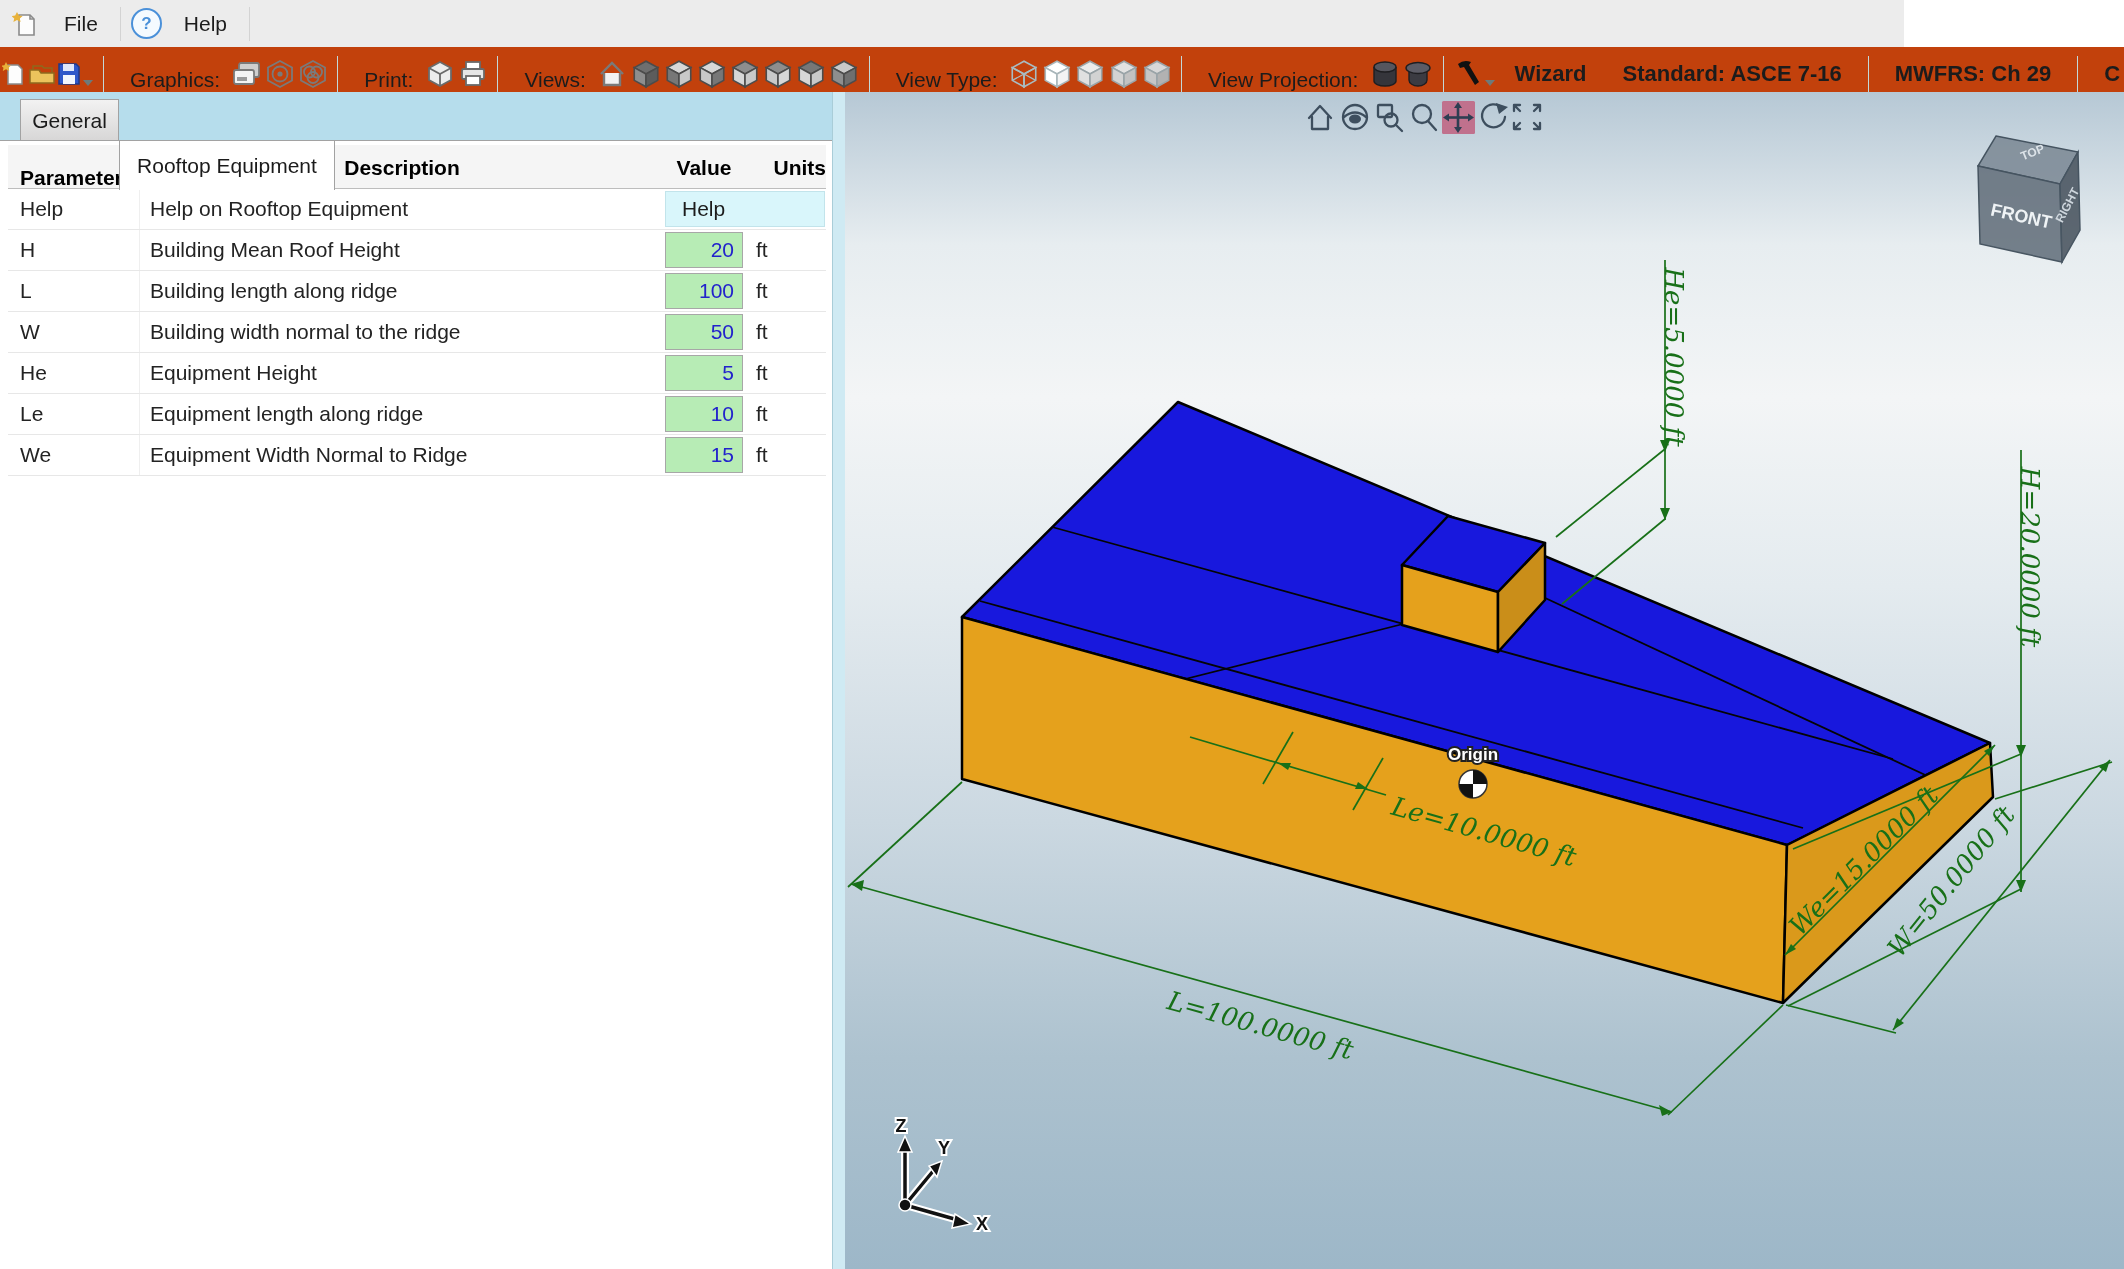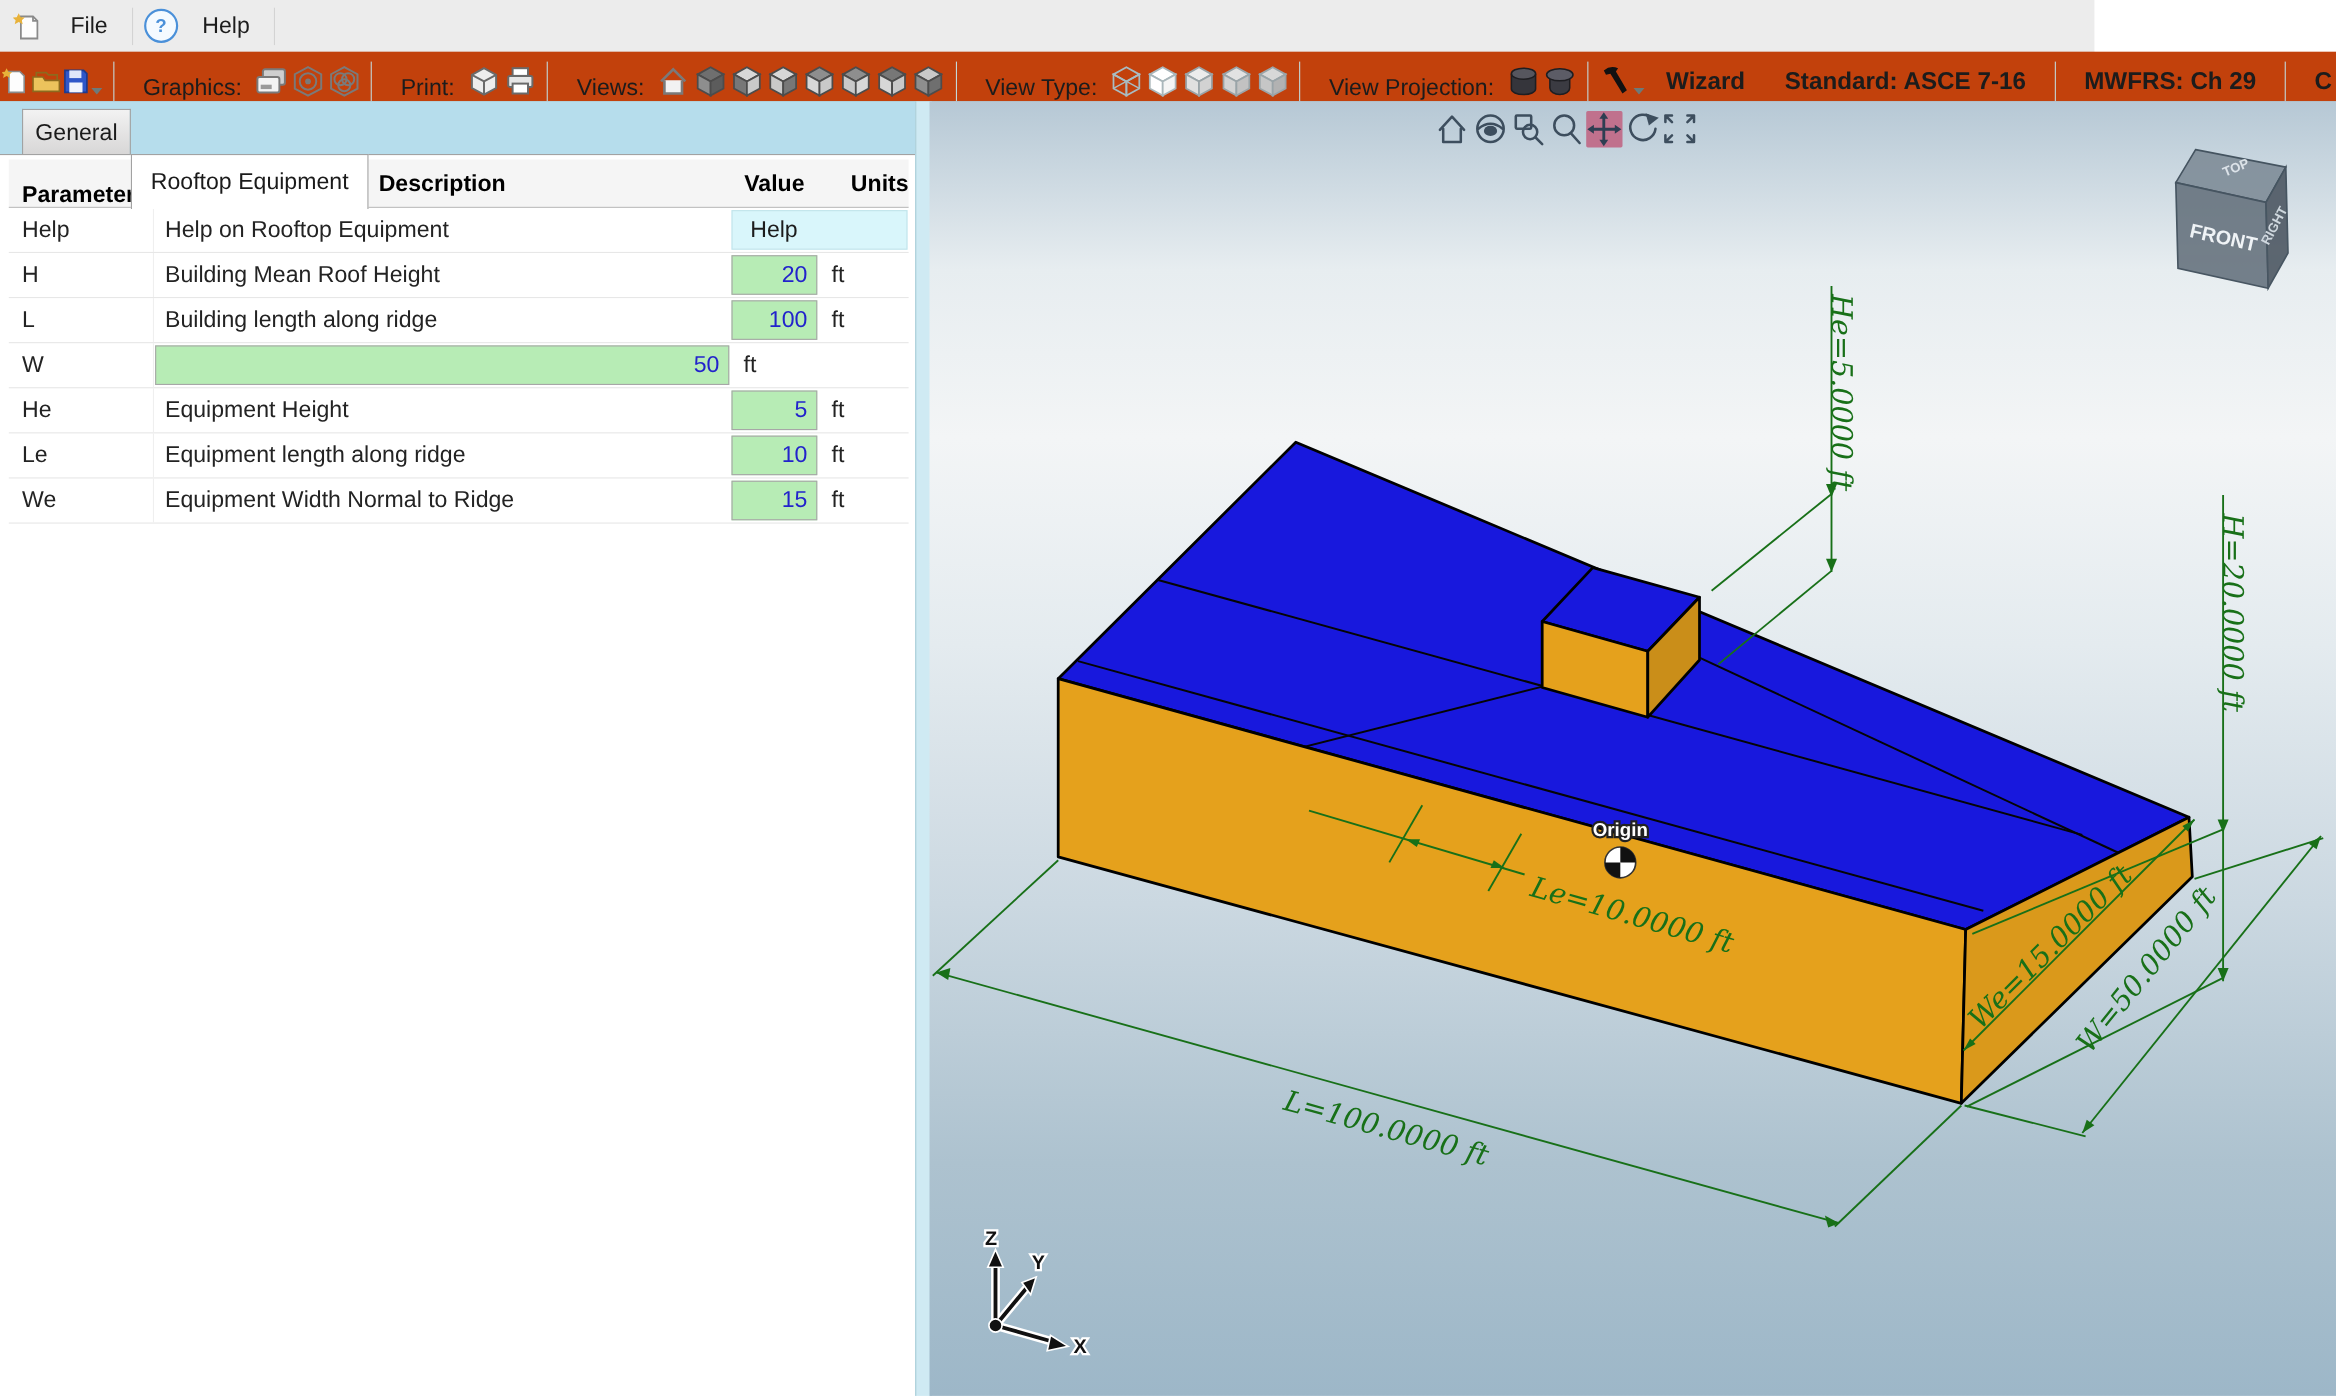--- a/index.html
+++ b/index.html
@@ -323,20 +323,21 @@
             <div class="tcell cunits">ft</div>
           </div>
           <div class="trow">
             <div class="tcell cparam">L</div>
             <div class="tcell cdesc">Building length along ridge</div>
             <div class="vcell vgreen">100</div>
             <div class="tcell cunits">ft</div>
           </div>
           <div class="trow">
             <div class="tcell cparam">W</div>
+            <div class="tcell cdesc">Building width normal to the ridge</div>
             <div class="vcell vgreen">50</div>
             <div class="tcell cunits">ft</div>
           </div>
           <div class="trow">
             <div class="tcell cparam">He</div>
             <div class="tcell cdesc">Equipment Height</div>
             <div class="vcell vgreen">5</div>
             <div class="tcell cunits">ft</div>
           </div>
           <div class="trow">

